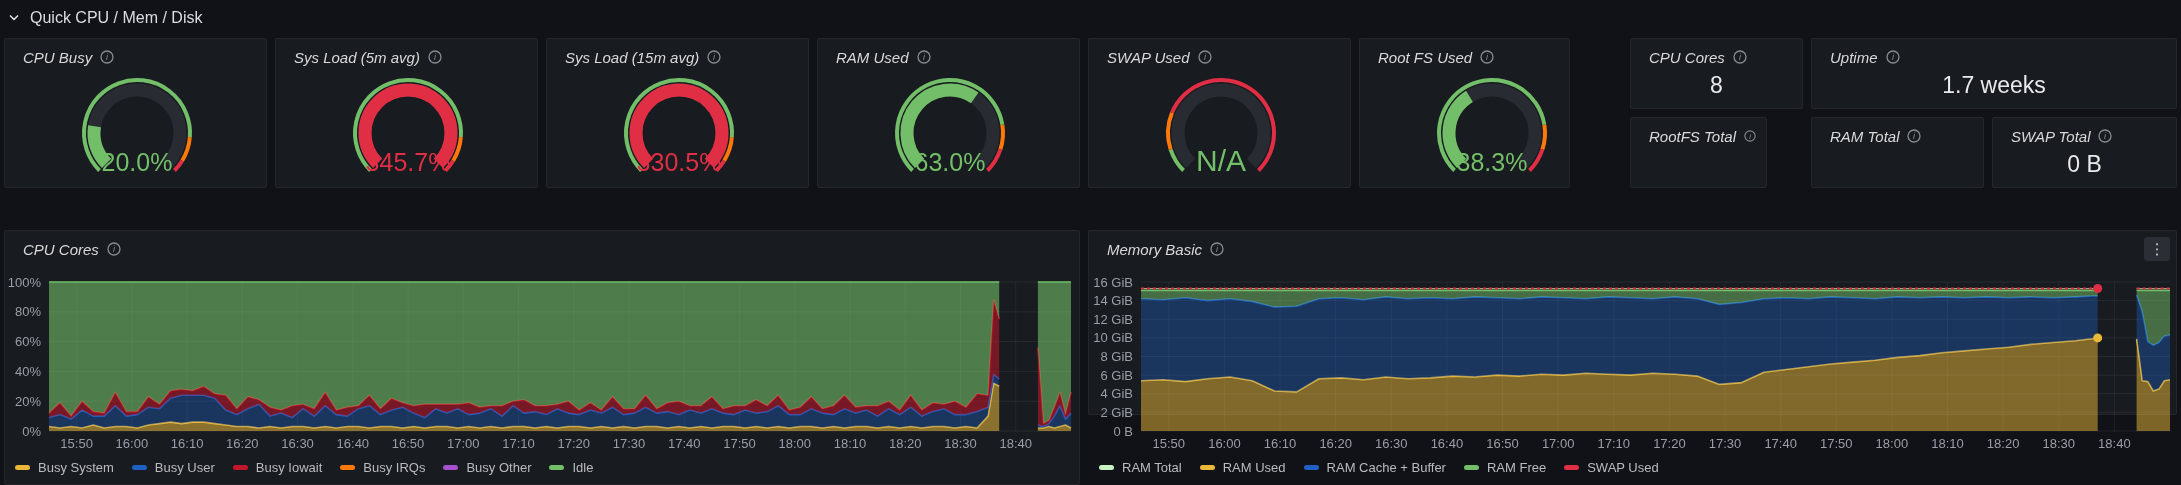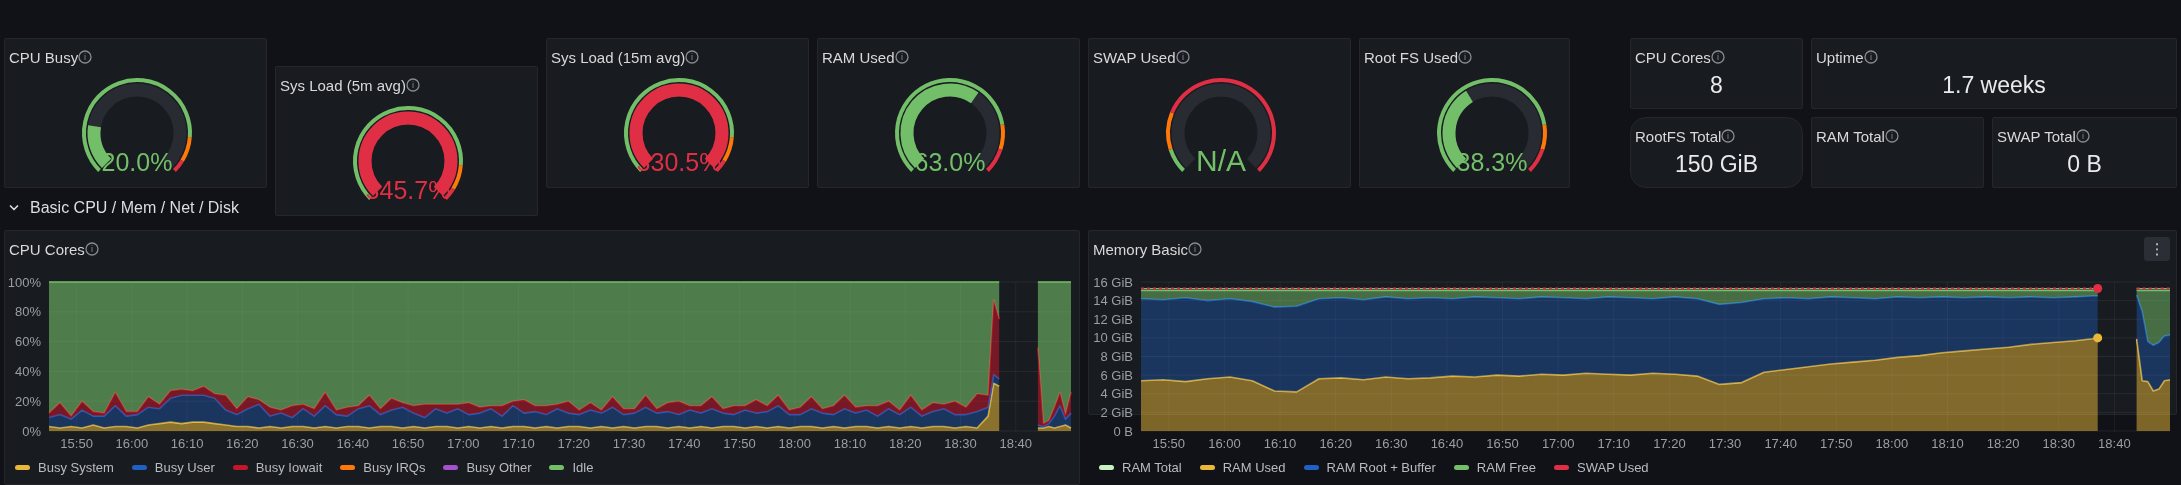--- a/index.html
+++ b/index.html
@@ -1,61 +1,61 @@
 <!DOCTYPE html>
 <html><head>
 <meta charset="utf-8">
 <style>
   html,body{margin:0;padding:0;background:#111217;}
   body{font-family:"Liberation Sans",sans-serif;}
   #dash{position:relative;width:2181px;height:485px;background:#111217;overflow:hidden;}
   .sec{position:absolute;height:28px;display:flex;align-items:center;gap:10px;color:#dcdde3;
        font-size:16px;font-weight:500;cursor:pointer;}
   .panel{position:absolute;background:#181b1f;border:1px solid #24262c;border-radius:2px;box-sizing:border-box;}
-  .p-head{position:absolute;top:7px;left:4px;right:10px;height:22px;display:flex;align-items:center;gap:0;
-          color:#d8d9da;font-size:15px;font-weight:500;white-space:nowrap;overflow:hidden;}
+  .p-head{position:absolute;top:7px;left:18px;right:10px;height:22px;display:flex;align-items:center;gap:8px;
+          color:#d8d9da;font-size:15px;font-weight:500;white-space:nowrap;overflow:hidden;font-style:italic;}
   .stat-value{position:absolute;left:0;right:0;top:30px;bottom:6px;display:flex;align-items:center;justify-content:center;
           color:#e9eaec;font-size:23px;font-weight:500;}
   .legend{position:absolute;top:229px;left:10px;right:6px;display:flex;gap:18px;align-items:center;
           color:#b9bbc1;font-size:13px;white-space:nowrap;overflow:hidden;}
   .legend-item{display:flex;align-items:center;gap:8px;cursor:pointer;}
   .sw{width:15px;height:4.5px;border-radius:3px;display:inline-block;}
   .kebab{position:absolute;top:6px;right:6px;width:26px;height:24px;background:#2b2e35;border-radius:3px;
          color:#d0d1d5;font-size:15px;display:flex;align-items:center;justify-content:center;cursor:pointer;}
   svg text{font-family:"Liberation Sans",sans-serif;}
 </style>
 </head>
 <body>
 
 <div id="dash">
-  <div class="sec" style="top:194px;left:8px;">
+  <div class="sec" style="top:4px;left:8px;">
     <svg width="12" height="12" viewBox="0 0 12 12">
       <polyline points="2.5,4 6,7.5 9.5,4" fill="none" stroke="#d8d9da" stroke-width="1.7" stroke-linecap="round" stroke-linejoin="round"></polyline>
     </svg>
-    <span>Basic CPU / Mem / Net / Disk</span>
+    <span>Quick CPU / Mem / Disk</span>
   </div>
   <div id="panels">
       <div class="panel" style="left: 4px; top: 38px; width: 263px; height: 150px;">
         <div class="p-head">
           <span>CPU Busy</span>
           <svg width="14" height="14" viewBox="0 0 14 14">
             <circle cx="7" cy="7" r="6" fill="none" stroke="#888b91" stroke-width="1.3"></circle>
             <text x="7" y="10.3" text-anchor="middle" font-size="9" fill="#888b91">i</text>
           </svg>
         </div>
         <svg width="190" height="118" viewBox="0 0 190 118" style="position: absolute; left: 36.5px; top: 28px;">
           <path d="M 64.59 96.41 A 43 43 0 1 1 125.41 96.41" stroke="#282b31" stroke-width="13" fill="none"></path>
           <path d="M 64.59 96.41 A 43 43 0 0 1 52.53 59.27" stroke="#73BF69" stroke-width="13" fill="none"></path>
           <path d="M 57.52 103.48 A 53 53 0 1 1 147.84 70.16" stroke="#73BF69" stroke-width="4" fill="none"></path>
           <path d="M 147.84 70.16 A 53 53 0 0 1 140.19 93.69" stroke="#FF780A" stroke-width="4" fill="none"></path>
           <path d="M 140.19 93.69 A 53 53 0 0 1 132.48 103.48" stroke="#E02F44" stroke-width="4" fill="none"></path>
           <text x="95" y="104" text-anchor="middle" fill="#73BF69" font-size="25" font-weight="500">20.0%</text>
         </svg>
       </div>
-      <div class="panel" style="left: 275px; top: 38px; width: 263px; height: 150px; margin-top: 28px;">
+      <div class="panel" style="left: 275px; top: 38px; width: 263px; height: 150px;">
         <div class="p-head">
           <span>Sys Load (5m avg)</span>
           <svg width="14" height="14" viewBox="0 0 14 14">
             <circle cx="7" cy="7" r="6" fill="none" stroke="#888b91" stroke-width="1.3"></circle>
             <text x="7" y="10.3" text-anchor="middle" font-size="9" fill="#888b91">i</text>
           </svg>
         </div>
         <svg width="190" height="118" viewBox="0 0 190 118" style="position: absolute; left: 36.5px; top: 28px;">
           <path d="M 64.59 96.41 A 43 43 0 1 1 125.41 96.41" stroke="#282b31" stroke-width="13" fill="none"></path>
           <path d="M 64.59 96.41 A 43 43 0 1 1 125.41 96.41" stroke="#E02F44" stroke-width="13" fill="none"></path>
@@ -145,29 +145,28 @@
       <div class="panel" style="left: 1811px; top: 38px; width: 366px; height: 71px;">
         <div class="p-head">
           <span>Uptime</span>
           <svg width="14" height="14" viewBox="0 0 14 14">
             <circle cx="7" cy="7" r="6" fill="none" stroke="#888b91" stroke-width="1.3"></circle>
             <text x="7" y="10.3" text-anchor="middle" font-size="9" fill="#888b91">i</text>
           </svg>
         </div>
         <div class="stat-value">1.7 weeks</div>
       </div>
-      <div class="panel" style="left: 1630px; top: 117px; width: 173px; height: 71px; border-radius: 16px;">
+      <div class="panel" style="left: 1630px; top: 117px; width: 137px; height: 71px;">
         <div class="p-head">
           <span>RootFS Total</span>
           <svg width="14" height="14" viewBox="0 0 14 14">
             <circle cx="7" cy="7" r="6" fill="none" stroke="#888b91" stroke-width="1.3"></circle>
             <text x="7" y="10.3" text-anchor="middle" font-size="9" fill="#888b91">i</text>
           </svg>
         </div>
-        <div class="stat-value">150 GiB</div>
       </div>
       <div class="panel" style="left: 1811px; top: 117px; width: 173px; height: 71px;">
         <div class="p-head">
           <span>RAM Total</span>
           <svg width="14" height="14" viewBox="0 0 14 14">
             <circle cx="7" cy="7" r="6" fill="none" stroke="#888b91" stroke-width="1.3"></circle>
             <text x="7" y="10.3" text-anchor="middle" font-size="9" fill="#888b91">i</text>
           </svg>
         </div>
       </div>
@@ -369,21 +368,21 @@
           <div class="legend-item">
             <span class="sw" style="background: rgb(200, 242, 194);"></span>
             <span>RAM Total</span>
           </div>
           <div class="legend-item">
             <span class="sw" style="background: rgb(234, 184, 57);"></span>
             <span>RAM Used</span>
           </div>
           <div class="legend-item">
             <span class="sw" style="background: rgb(31, 96, 196);"></span>
-            <span>RAM Root + Buffer</span>
+            <span>RAM Cache + Buffer</span>
           </div>
           <div class="legend-item">
             <span class="sw" style="background: rgb(115, 191, 105);"></span>
             <span>RAM Free</span>
           </div>
           <div class="legend-item">
             <span class="sw" style="background: rgb(224, 47, 68);"></span>
             <span>SWAP Used</span>
           </div>
         </div>

